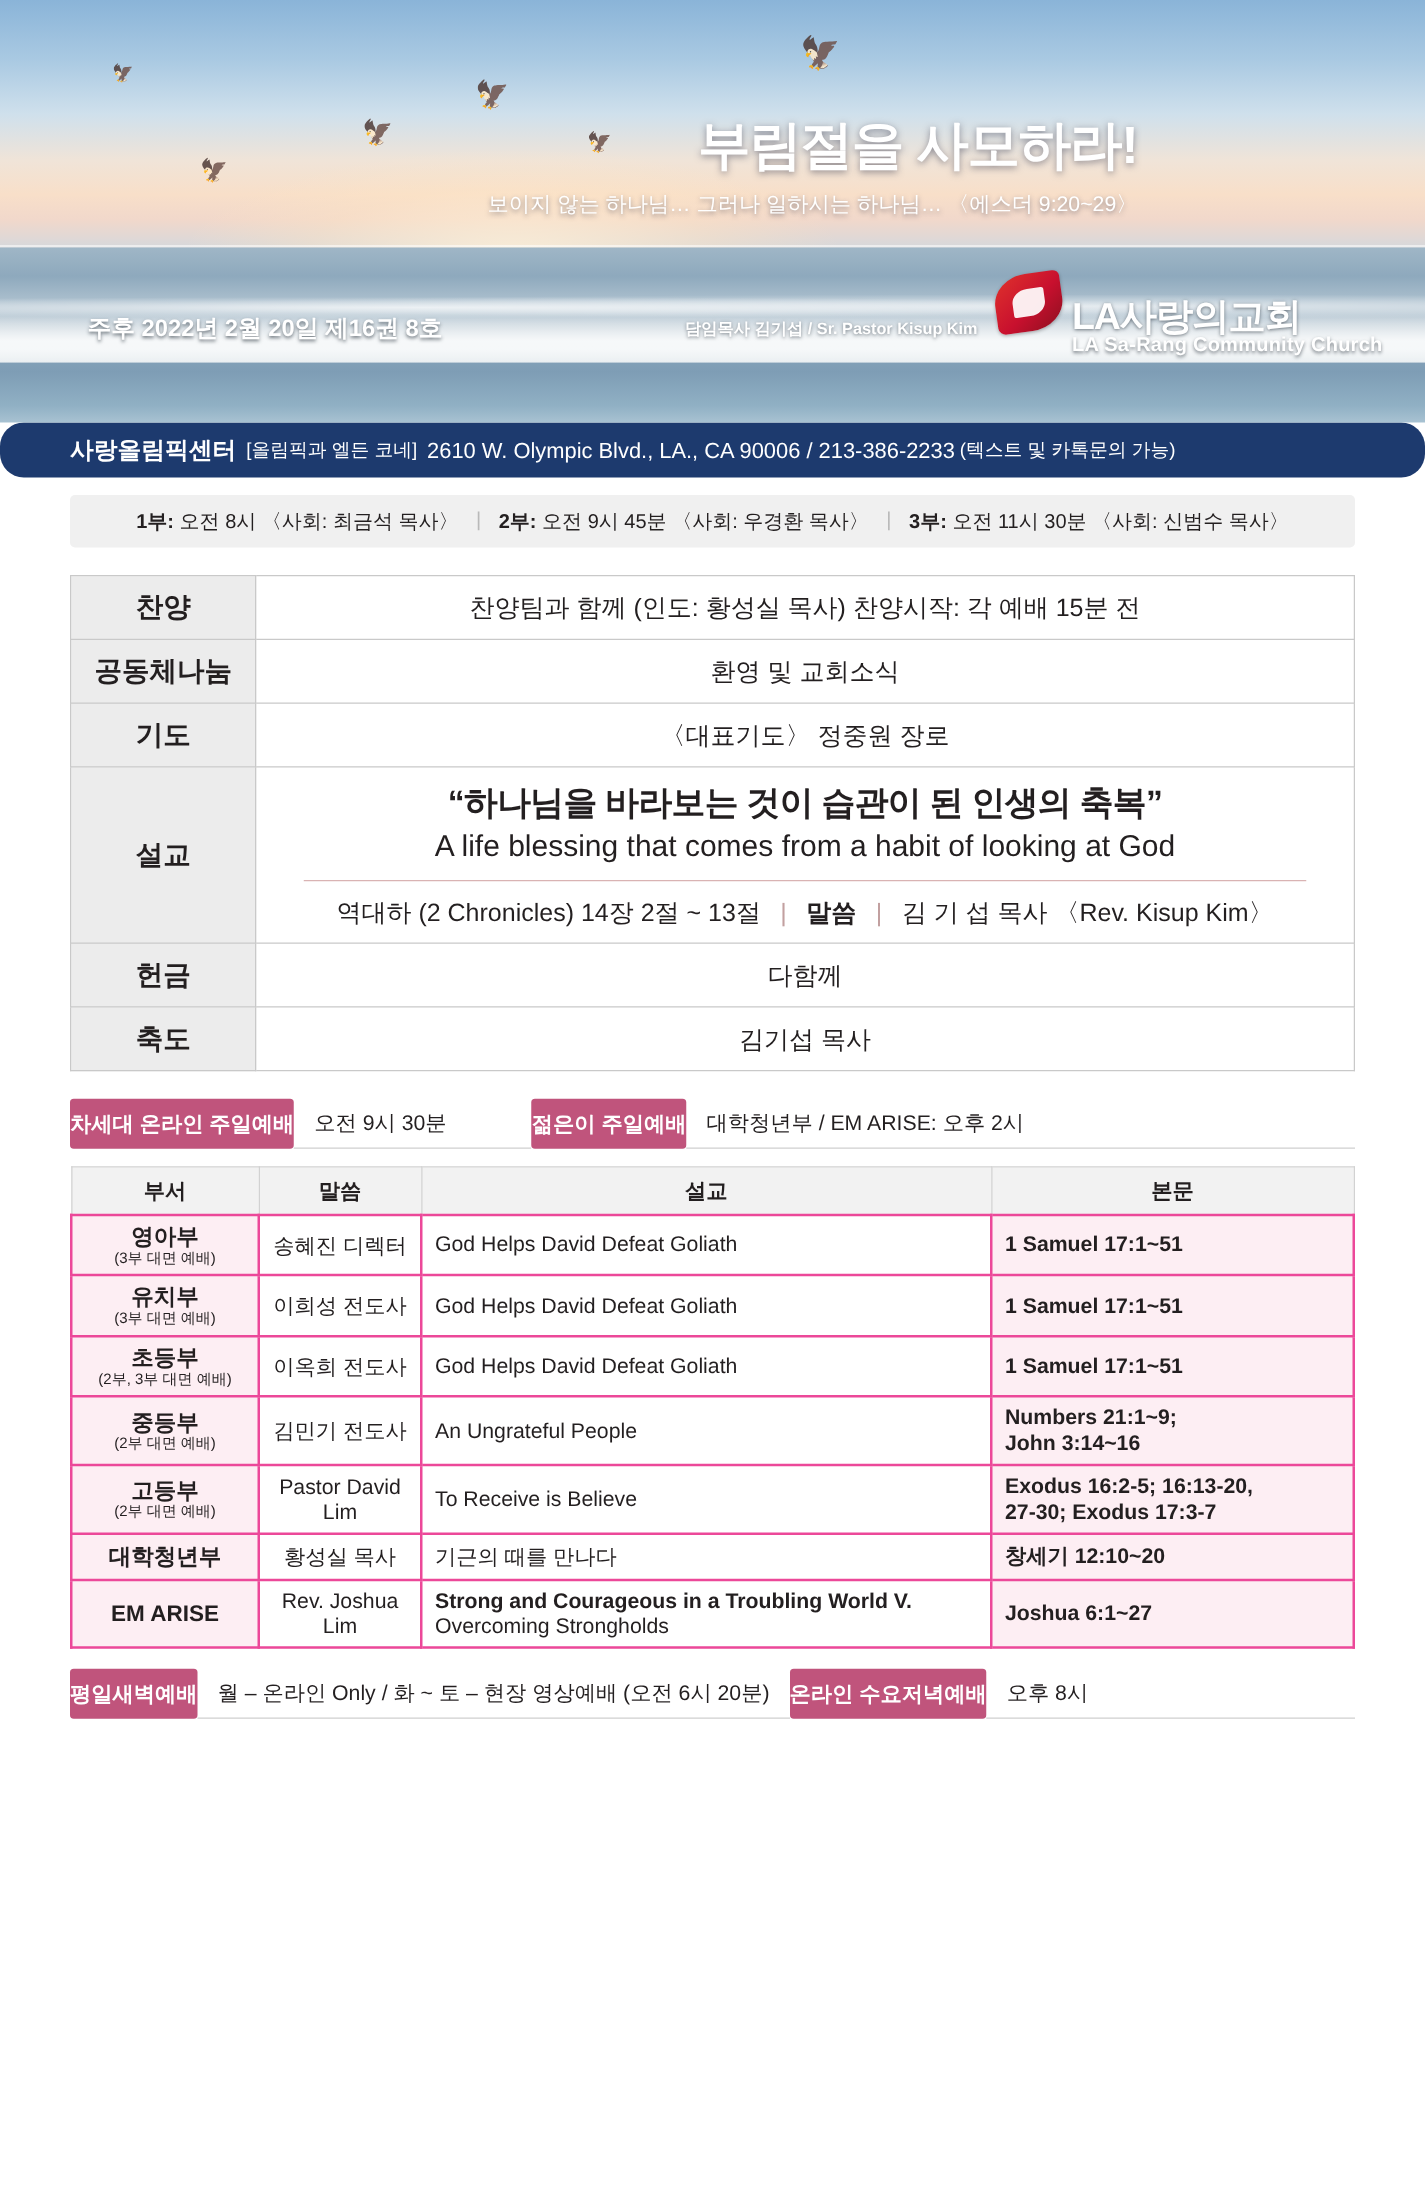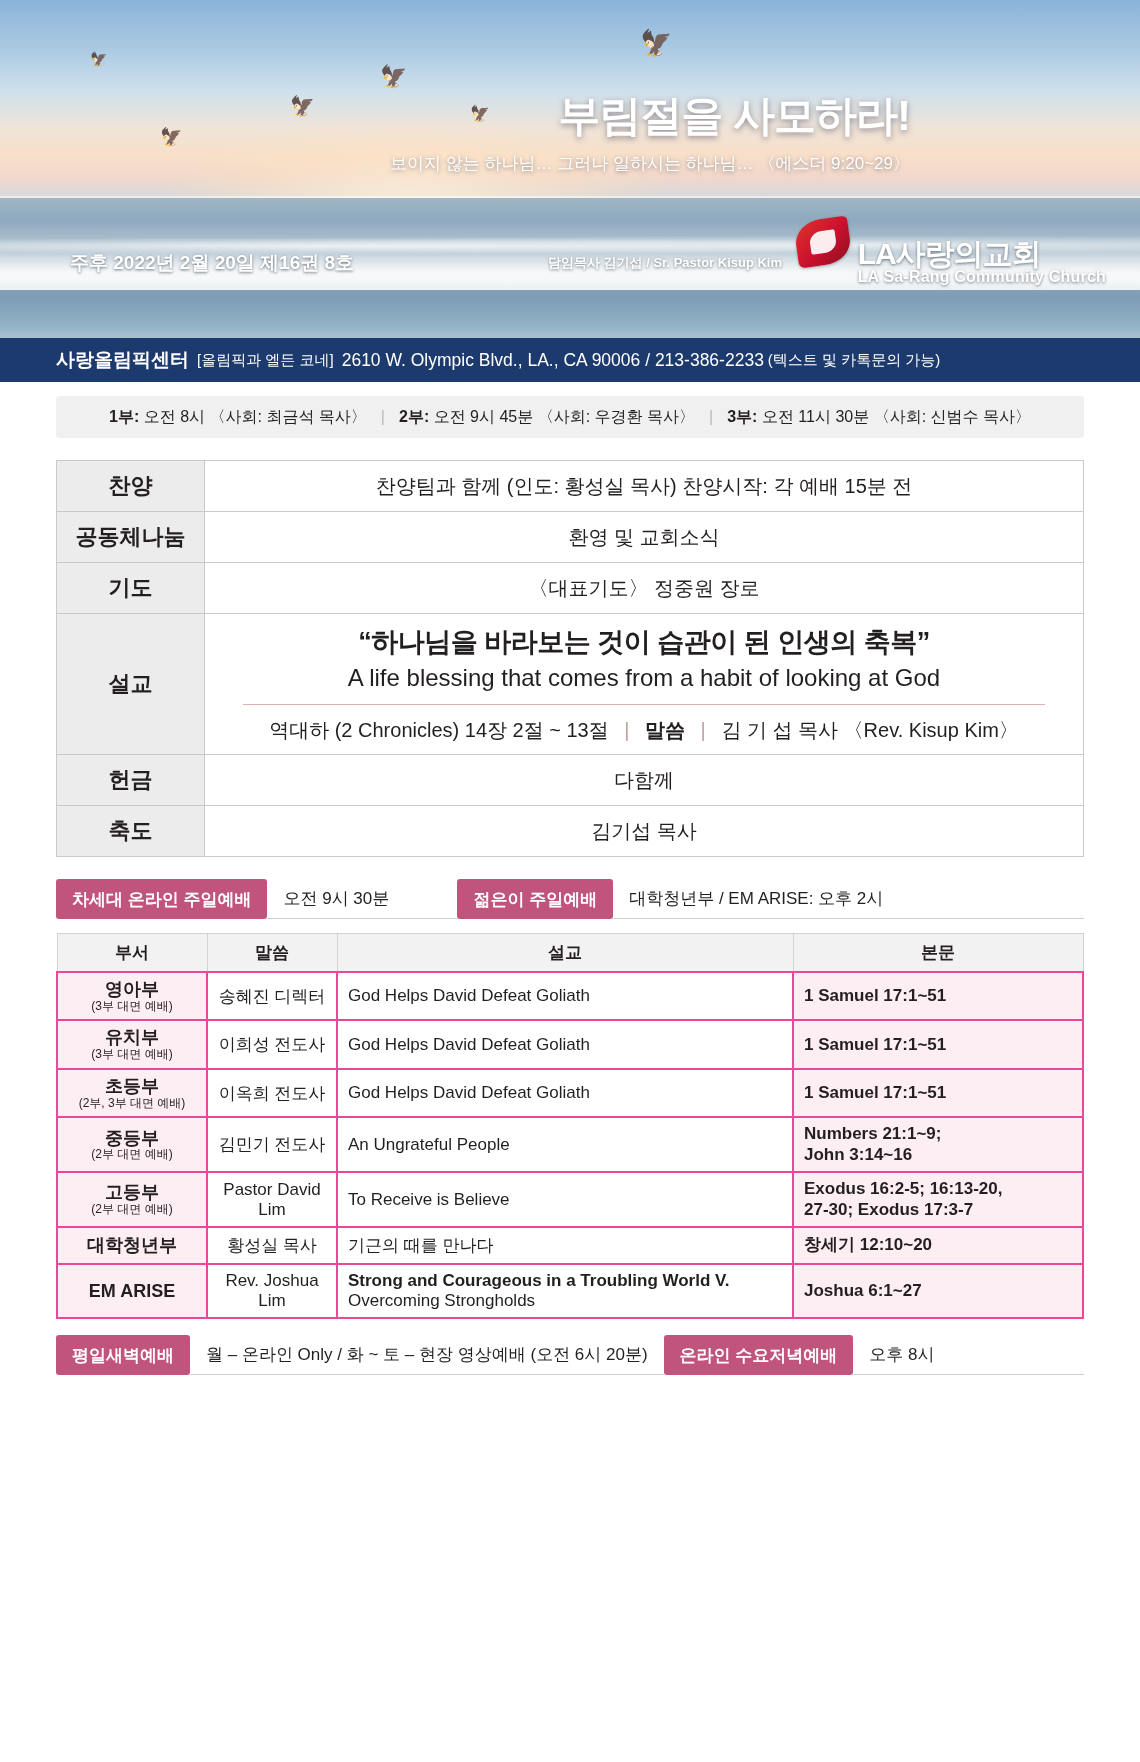--- a/index.html
+++ b/index.html
@@ -134,20 +134,21 @@
 
   
   .addrbar {
     height: 44px;
     background: #1d3a6e;
     color: #fff;
     display: flex;
     align-items: center;
     padding-left: 56px;
     font-size: 17.5px;
+    border-radius: 19px;
   }
   .addrbar .name { font-weight: bold; font-size: 19px; margin-right: 8px; }
   .addrbar .corner { font-size: 15px; }
 
   
   .svc {
     margin: 14px 56px 0 56px;
     height: 42px;
     background: #f0f0f0;
     border-radius: 4px;
@@ -208,21 +209,21 @@
     margin: 22px 56px 0 56px;
     display: flex;
     align-items: stretch;
     gap: 0;
     font-size: 17px;
   }
   .pinklabel {
     background: #c0547c;
     color: #fff;
     font-weight: bold;
-    padding: 8px 16px;
+    padding: 8px 0;
     display: flex;
     align-items: center;
     border-radius: 3px;
     white-space: nowrap;
   }
   .pinkval {
     border-bottom: 1px solid #cfcfcf;
     padding: 8px 16px;
     display: flex;
     align-items: center;

